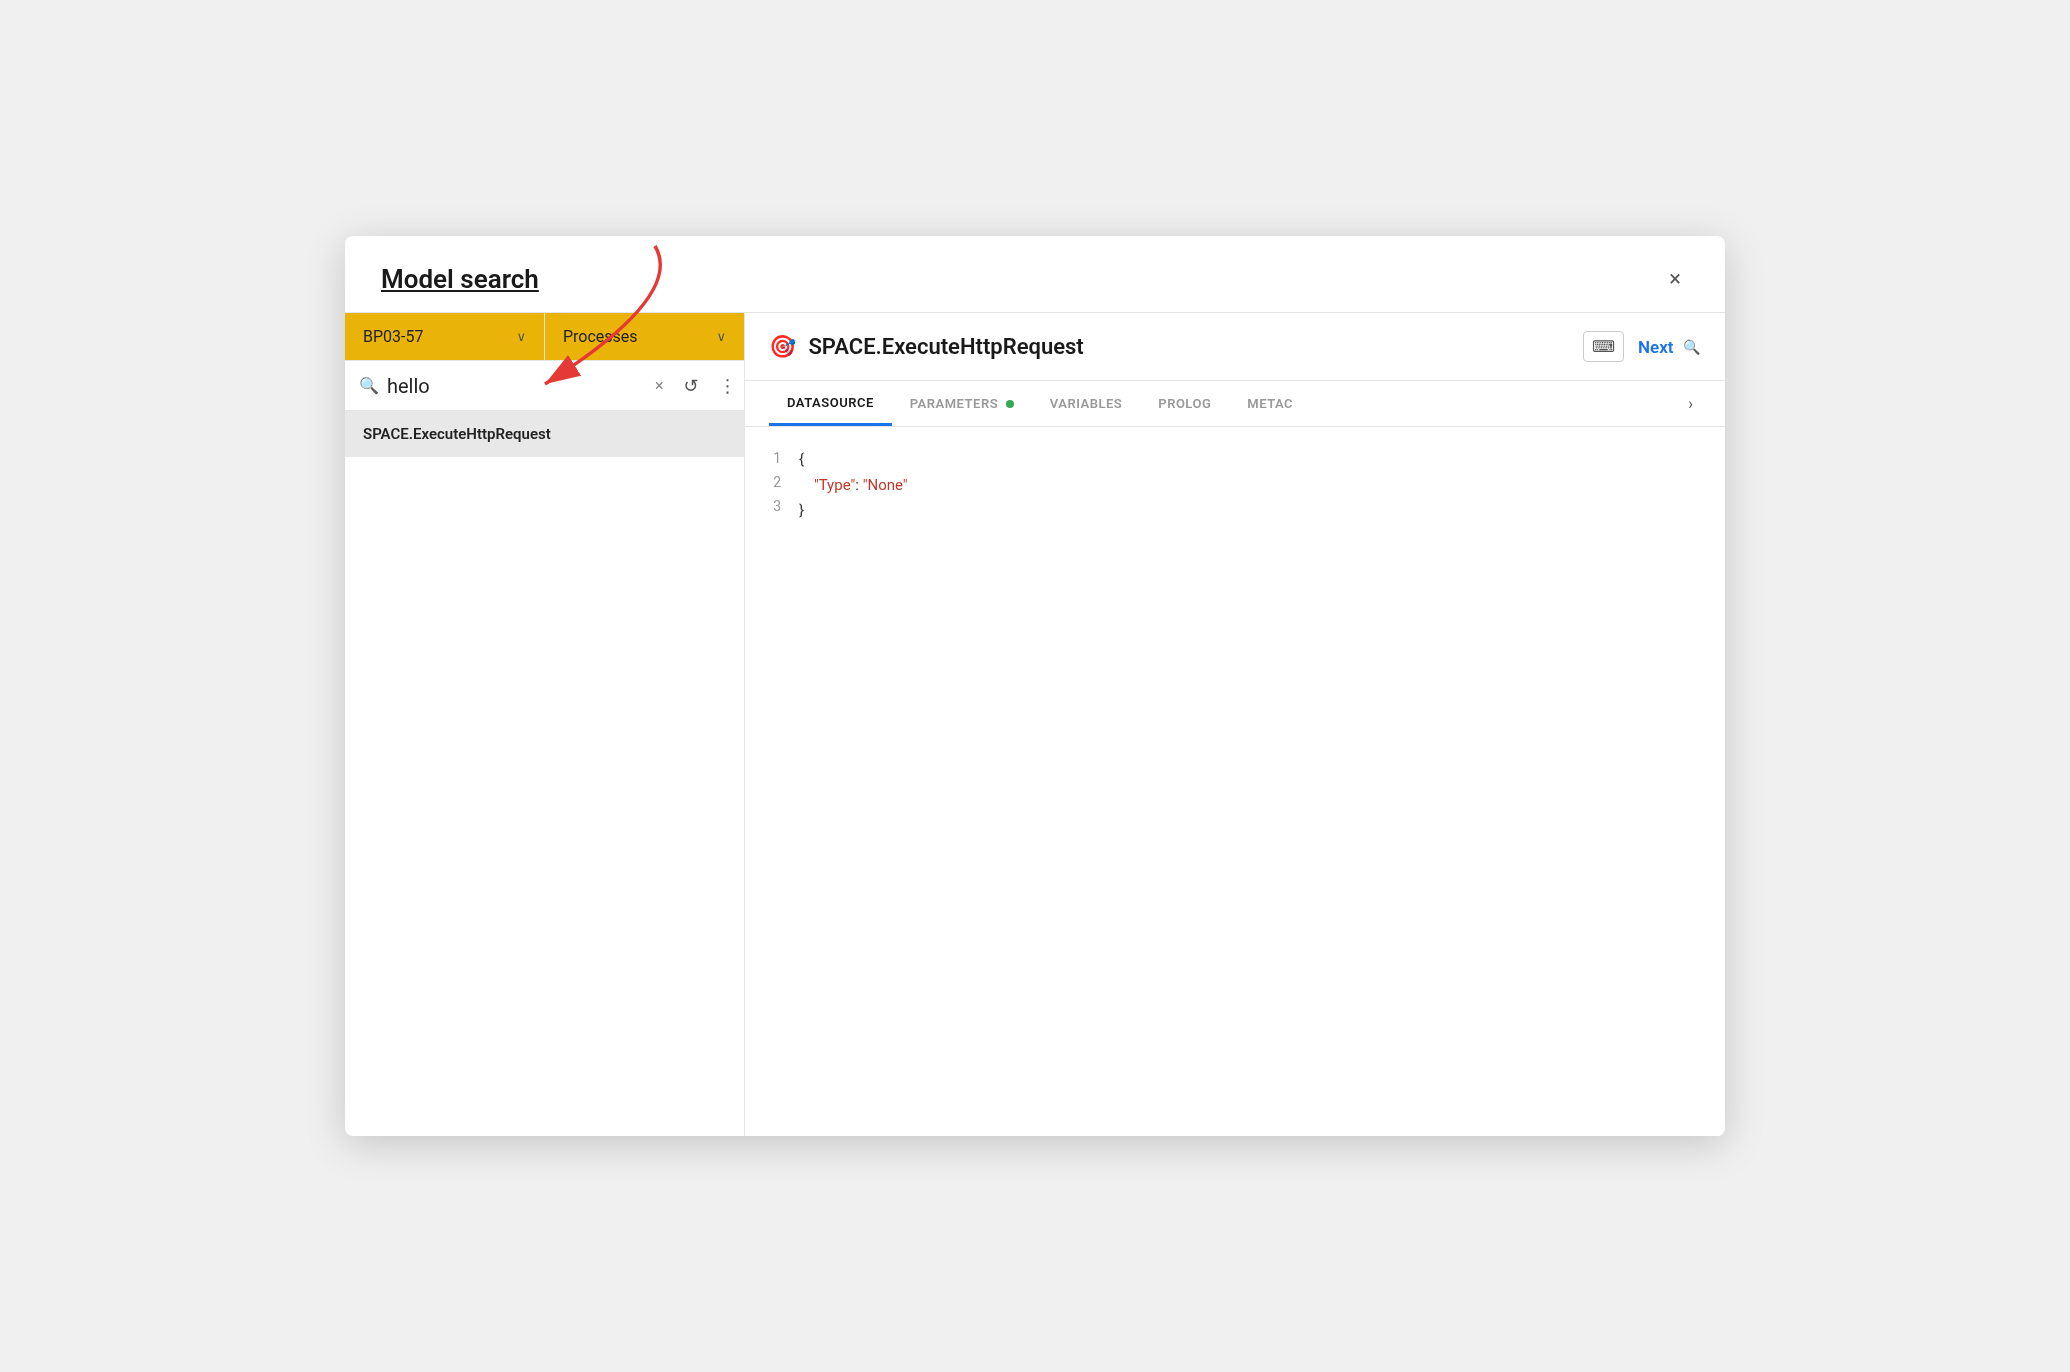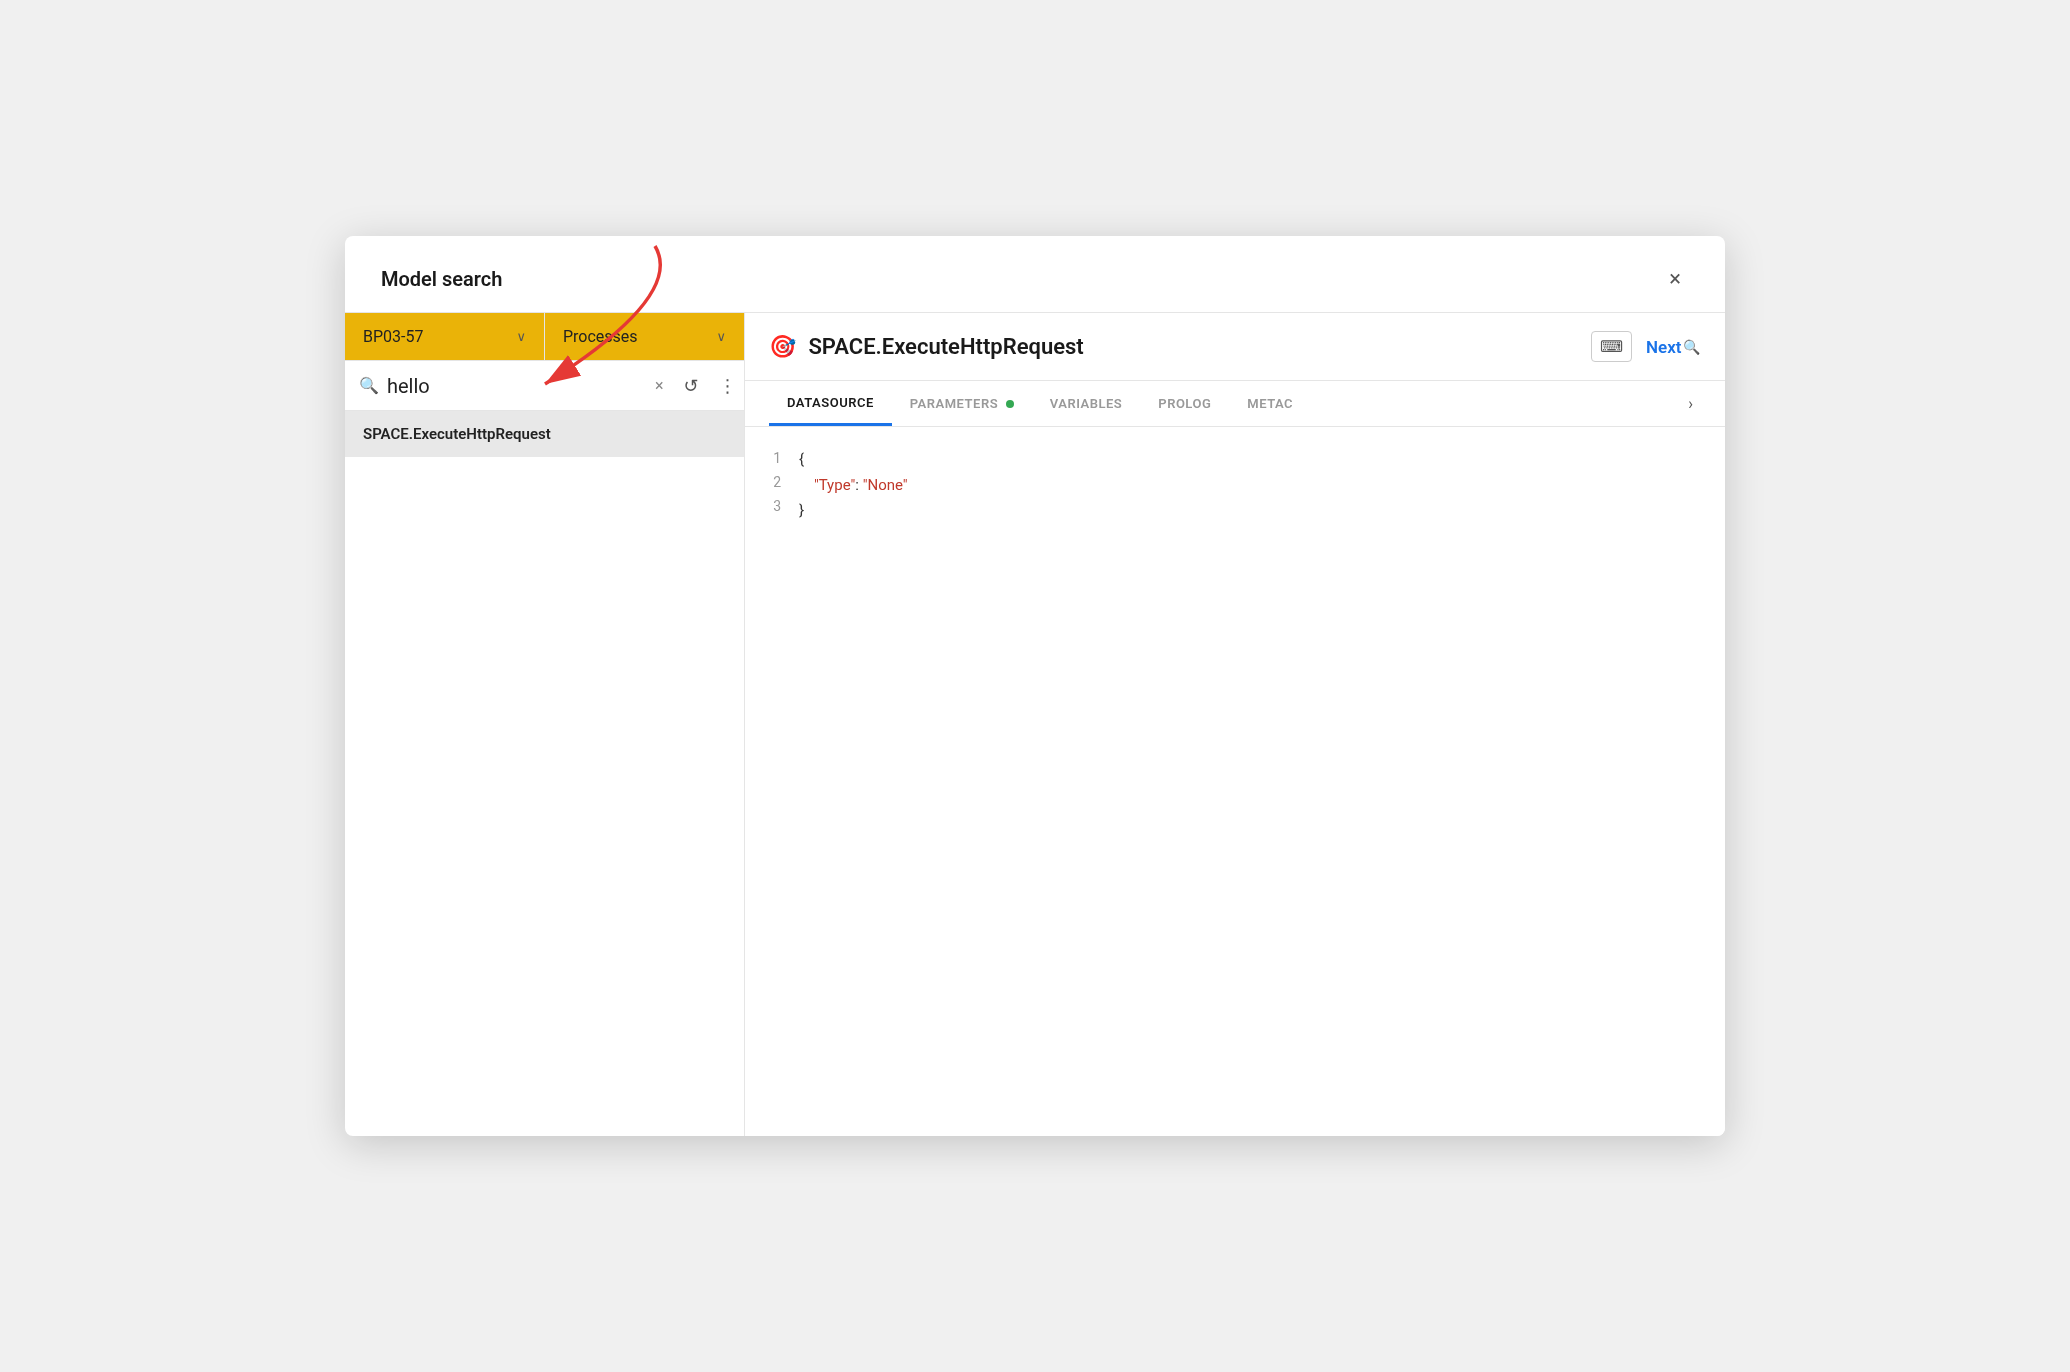--- a/index.html
+++ b/index.html
@@ -31,23 +31,24 @@
 
     
     .dialog-header {
       display: flex;
       align-items: center;
       justify-content: space-between;
       padding: 28px 36px 18px 36px;
     }
 
     .dialog-title {
-      font-size: 20px;
+      font-size: 26px;
       font-weight: 600;
       color: #1a1a1a;
+      text-decoration: underline;
     }
 
     .close-btn {
       background: none;
       border: none;
       cursor: pointer;
       font-size: 22px;
       color: #555;
       line-height: 1;
       padding: 4px 8px;
@@ -221,21 +222,21 @@
 
     .next-btn {
       background: none;
       border: none;
       cursor: pointer;
       color: #1a73e8;
       font-size: 17px;
       font-weight: 600;
       display: flex;
       align-items: center;
-      gap: 2px;
+      gap: 10px;
     }
 
     .next-icon {
       color: #1a73e8;
       font-size: 14px;
     }
 
     
     .tabs-row {
       display: flex;

